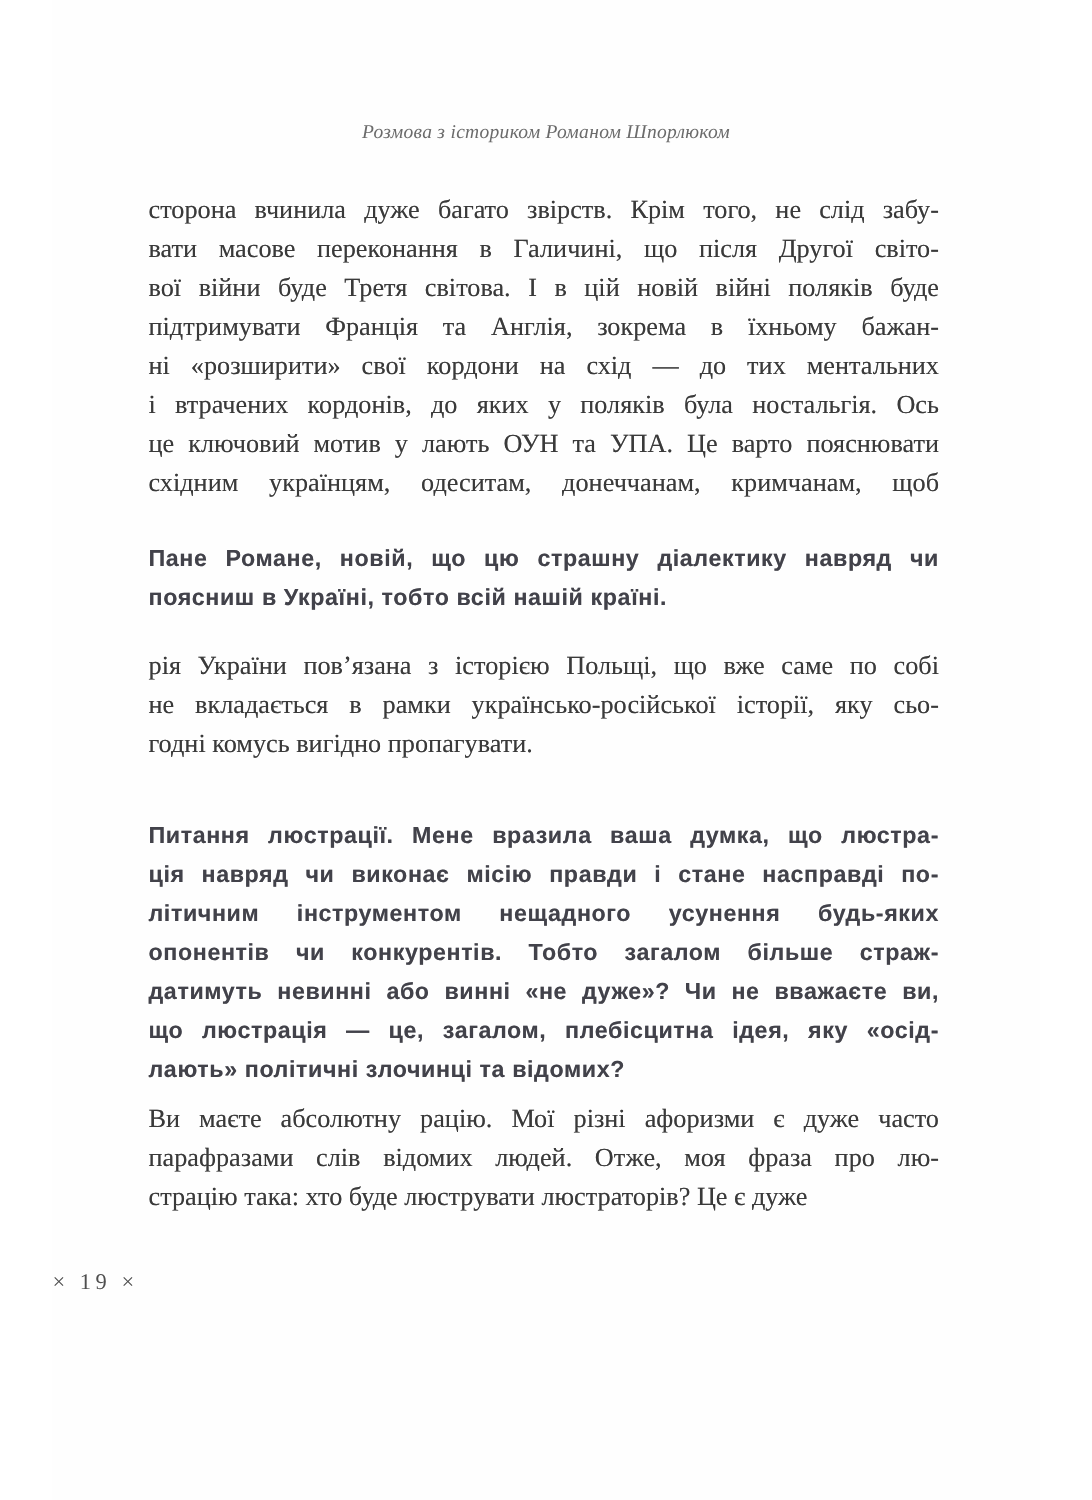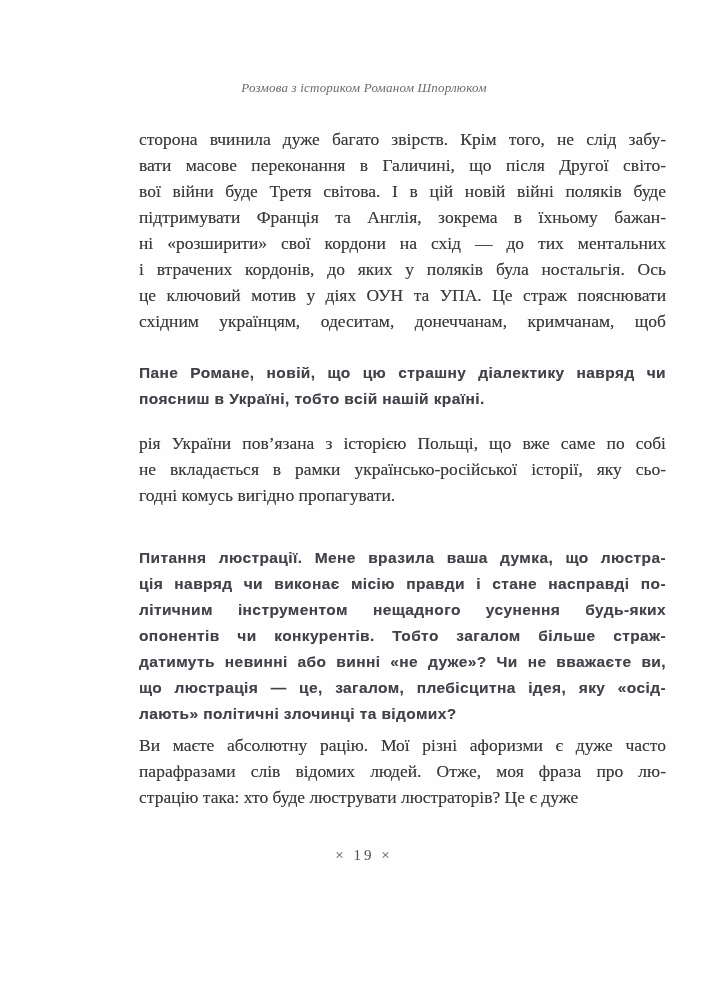--- a/index.html
+++ b/index.html
@@ -21,21 +21,21 @@
     height: 16px;
     line-height: 16px;
     text-align: center;
     font-family: "Liberation Serif", serif;
     font-style: italic;
     font-size: 13px;
     color: #6b6b6b;
     letter-spacing: 0.2px;
   }
   .content {
-    margin-left: 104px;
+    margin-left: 64px;
     width: 527px;
   }
   .para .line {
     height: 26px;
     line-height: 26px;
     text-align: justify;
     text-align-last: justify;
     white-space: nowrap;
     overflow: visible;
   }
@@ -56,21 +56,20 @@
     letter-spacing: 0.4px;
     text-shadow: 0 0 0.3px rgba(66,66,74,0.45);
   }
   .para.answer-1 { margin-top: 30px; }
   .para.question-1 { margin-top: 26px; }
   .para.answer-2 { margin-top: 18px; }
   .para.question-2 { margin-top: 37px; }
   .para.answer-3 { margin-top: 5px; }
   .page-number {
     margin-top: 37px;
-    text-align: center;
     font-family: "Liberation Serif", serif;
     font-size: 15px;
     color: #4f4f4f;
     letter-spacing: 3px;
   }
 </style>
 </head>
 <body>
 
 <div class="page">
@@ -79,21 +78,21 @@
 
   <div class="content">
 
     <div class="para serif answer-1">
         <div class="line">сторона вчинила дуже багато звірств. Крім того, не слід забу-</div>
         <div class="line">вати масове переконання в Галичині, що після Другої світо-</div>
         <div class="line">вої війни буде Третя світова. І в цій новій війні поляків буде</div>
         <div class="line">підтримувати Франція та Англія, зокрема в їхньому бажан-</div>
         <div class="line">ні «розширити» свої кордони на схід — до тих ментальних</div>
         <div class="line">і втрачених кордонів, до яких у поляків була ностальгія. Ось</div>
-        <div class="line">це ключовий мотив у діях ОУН та УПА. Це страж пояснювати</div>
+        <div class="line">це ключовий мотив у лають ОУН та УПА. Це варто пояснювати</div>
         <div class="line">східним українцям, одеситам, донеччанам, кримчанам, щоб</div>
       </div>
 
     <div class="para question question-1">
         <div class="line">Пане Романе, новій, що цю страшну діалектику навряд чи</div>
         <div class="line last">поясниш в Україні, тобто всій нашій країні.</div>
       </div>
 
     <div class="para serif answer-2">
         <div class="line">рія України пов’язана з історією Польщі, що вже саме по собі</div>

